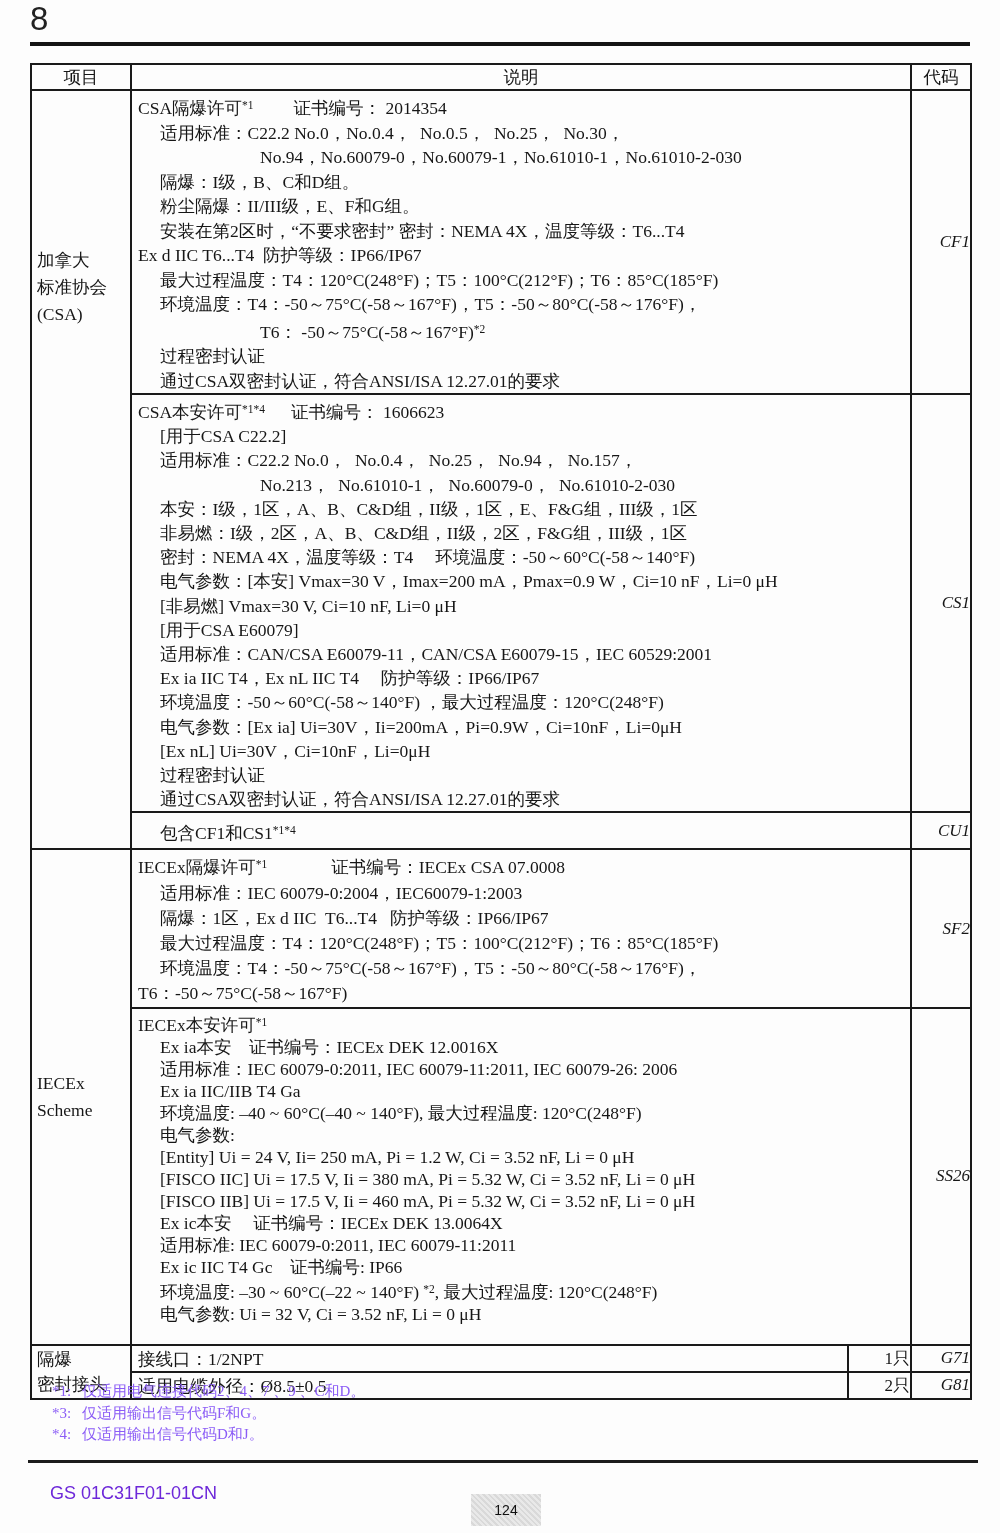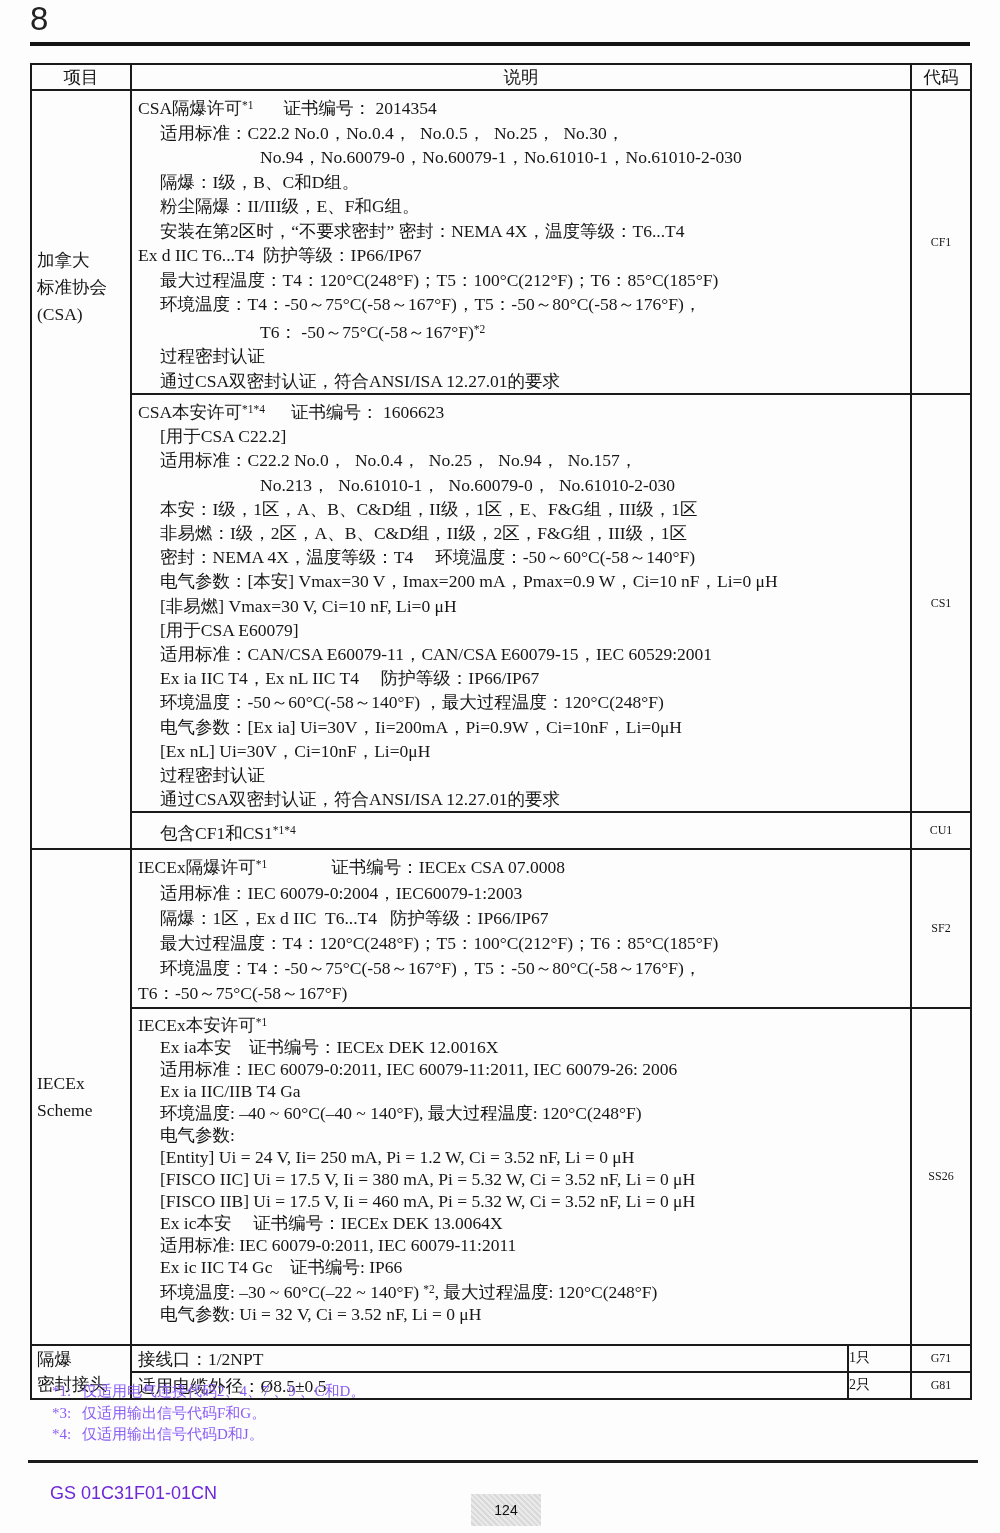--- a/index.html
+++ b/index.html
@@ -6,37 +6,37 @@
   .page{position:relative;width:1000px;height:1533px;background:#fdfdfd;color:#161616;
         font-family:"Liberation Serif","DejaVu Serif",serif;overflow:hidden;}
   .pageno-top{position:absolute;left:30px;top:0px;font-family:"Liberation Sans","DejaVu Sans",sans-serif;
         font-size:33px;font-weight:400;color:#222;}
   .toprule{position:absolute;left:30px;top:42px;width:940px;height:4px;background:#141414;}
   .tblwrap{position:absolute;left:30px;top:63px;}
   table.tbl{border-collapse:collapse;table-layout:fixed;width:940px;}
   .tbl th,.tbl td{border:2px solid #1a1a1a;padding:0;vertical-align:top;overflow:hidden;}
   .tbl th{font-weight:400;font-size:17.5px;text-align:center;vertical-align:middle;height:21px;}
   td.desc{padding:2px 4px 0 6px;font-size:17.5px;}
-  td.code{ text-align:center;vertical-align:middle;font-size:12px;}
-  td.qty{text-align:left;vertical-align:middle;font-size:14px;}
+  td.code{ text-align:right;vertical-align:middle;font-size:17px;font-style:italic;}
+  td.qty{text-align:right;vertical-align:middle;font-size:17px;}
   td.item{font-size:17.5px;padding-left:5px;margin-top:30px;}
   td.item-csa{vertical-align:top;padding-top:156px;line-height:27px;}
   td.item-iecex{vertical-align:middle;line-height:27px;}
   td.item-seal{vertical-align:middle;line-height:25px;}
   .ln{white-space:pre;}
   .ind1{padding-left:22px;}
   .ind3{padding-left:122px;}
   .cell-cf1 .ln{line-height:24.5px;}
   .cell-cs1 .ln{line-height:24.2px;}
   .cell-cu1 .ln{line-height:30px;}
   .cell-sf2 .ln{line-height:25.2px;}
   .cell-ss26 .ln{line-height:22px;}
   .cell-g .ln{line-height:23px;}
   .sup{font-size:11.5px;vertical-align:5px;}
-  .certgap-cf1{margin-left:30px;}
+  .certgap-cf1{margin-left:40px;}
   .certgap-cs1{margin-left:26px;}
   .certgap-sf2{margin-left:64px;}
   .footnotes{position:absolute;left:52px;top:1381px;font-size:15px;line-height:21.5px;color:#8b5cf6;}
   .fn-marker{display:inline-block;width:30px;}
   .botrule{position:absolute;left:28px;top:1460px;width:950px;height:3px;background:#1c1c1c;}
   .docnum{position:absolute;left:50px;top:1483px;font-family:"Liberation Sans","DejaVu Sans",sans-serif;
         font-size:18px;color:#6d28d9;}
   .pageno-bottom{position:absolute;left:471px;top:1494px;width:70px;height:32px;
         background:repeating-linear-gradient(45deg,#e9e9e9 0 2px,#d9d9d9 2px 4px);
         display:flex;align-items:center;justify-content:center;

